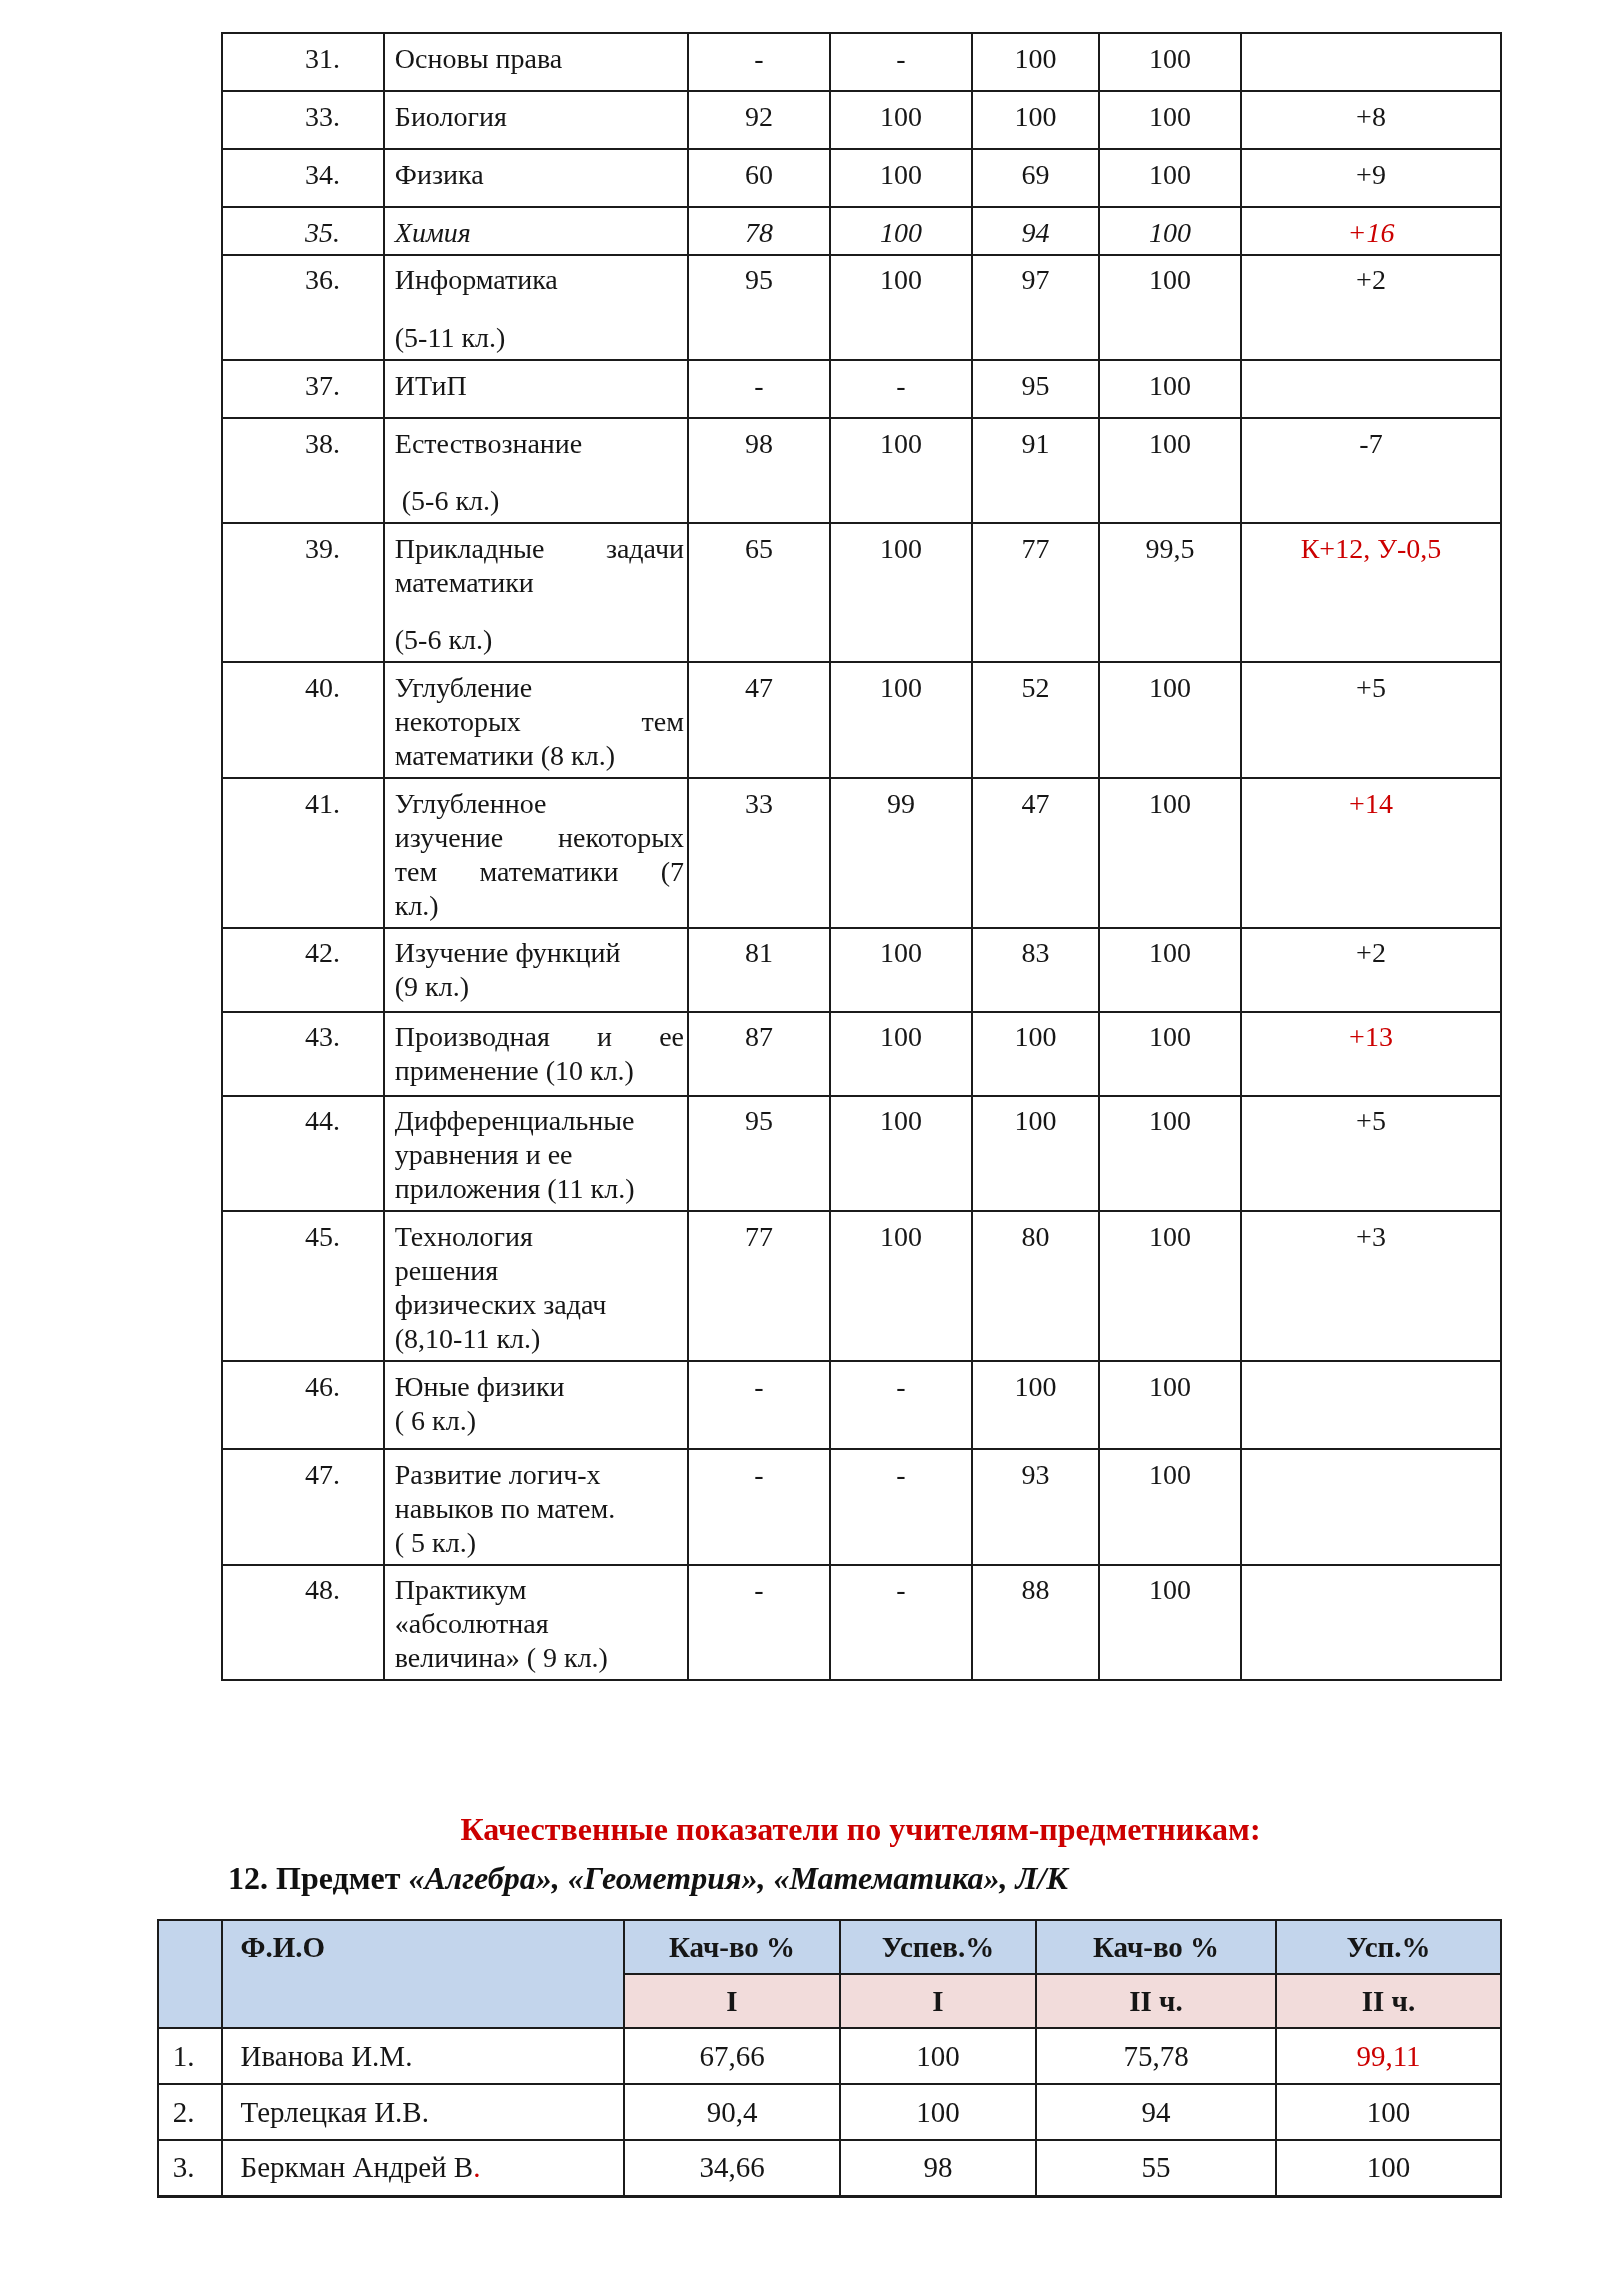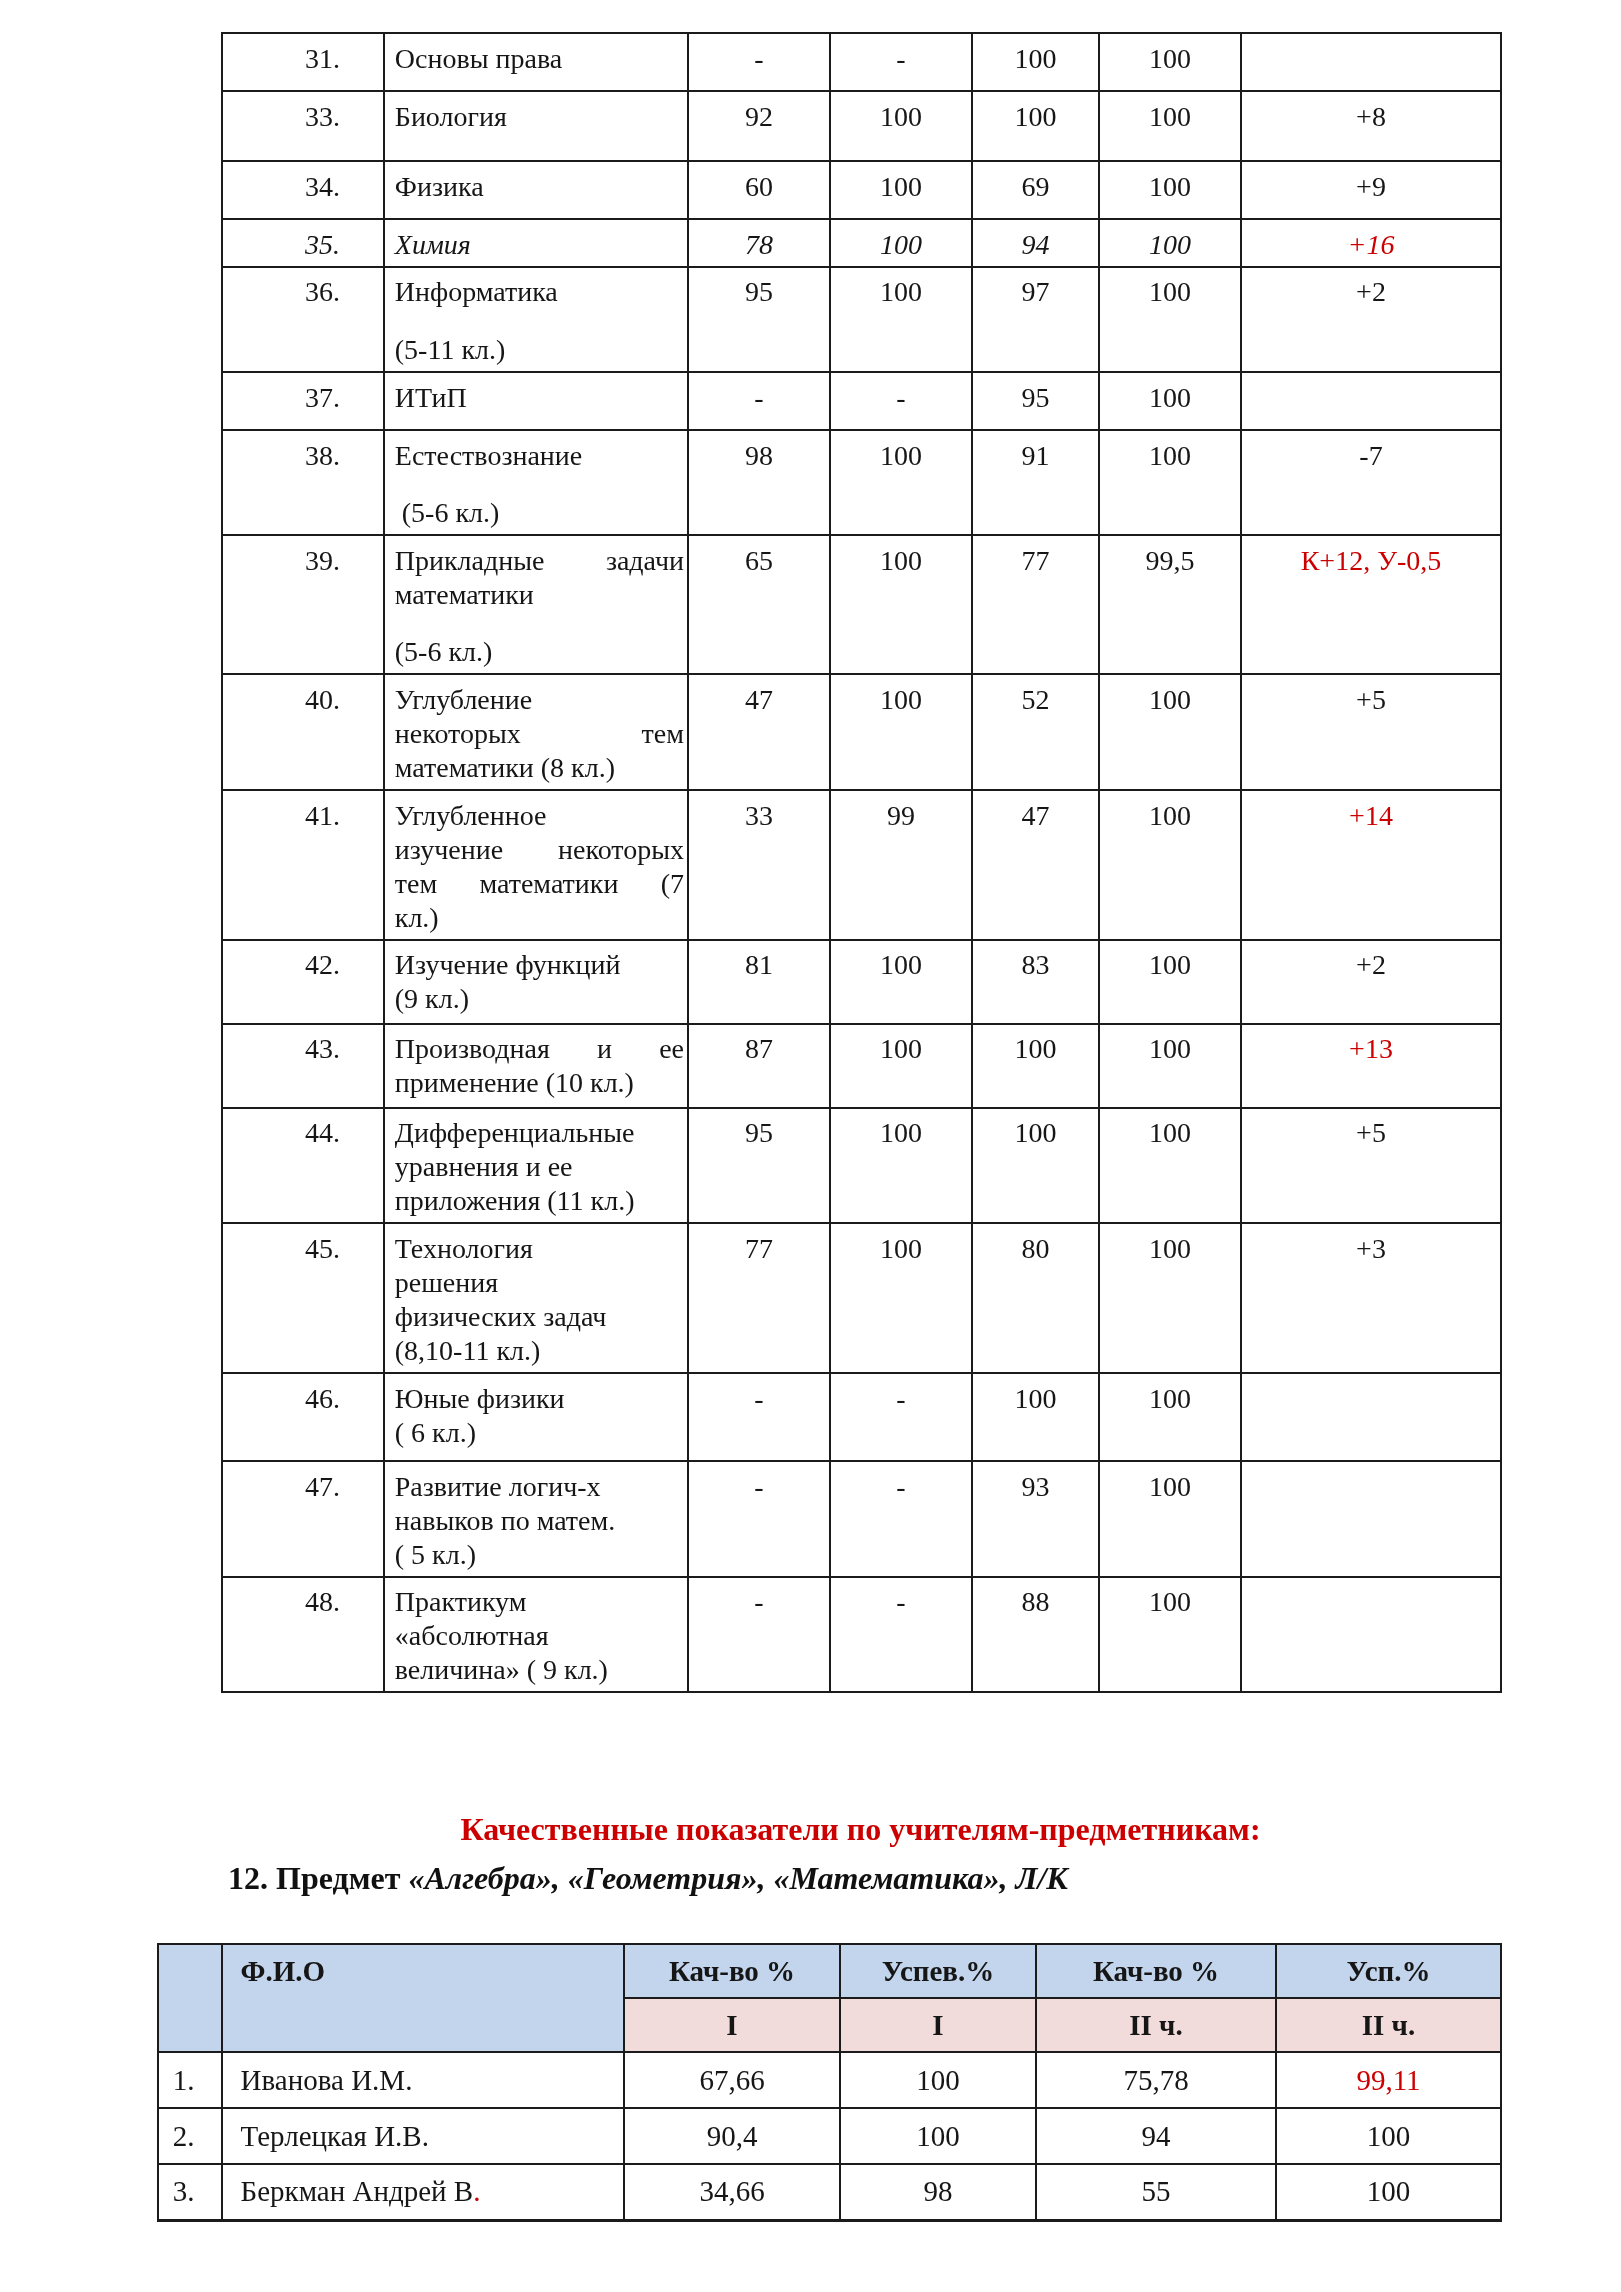--- a/index.html
+++ b/index.html
@@ -32,21 +32,21 @@
     position:absolute;left:221px;top:1811px;width:1279px;
     text-align:center;font-size:32px;font-weight:bold;color:#cc0000;
   }
   .sec-sub{
     position:absolute;left:228px;top:1860px;width:1372px;
     font-size:32px;font-weight:bold;color:#111;
   }
   .sec-sub em{font-style:italic;}
 
   
-  .t2wrap{position:absolute;left:157px;top:1919px;margin-top:24px;}
+  .t2wrap{position:absolute;left:157px;top:1919px;}
   .t2{width:1343px;border:2.9px solid #1b1b1b;border-bottom-width:3.9px;}
   .t2 td{
     border:2px solid #1b1b1b;font-size:29px;vertical-align:middle;
     padding:3.9px 5.9px;overflow:hidden;
   }
   .t2 .blue{background:#c3d5ec;}
   .t2 .pink{background:#f2dcdb;}
   .t2 .ch{text-align:center;font-weight:bold;}
   .t2 .fio{font-weight:bold;text-align:left;vertical-align:top;padding-top:9.8px;padding-left:17.6px;}
   .t2 td.n{text-align:left;padding-left:13.7px;}
@@ -76,21 +76,21 @@
               <div class="block">
                 <div class="line">Основы права</div>
               </div>
             </td>
             <td class="val">-</td>
             <td class="val">-</td>
             <td class="val">100</td>
             <td class="val">100</td>
             <td class="val"></td>
           </tr>
-          <tr style="height: 70px;">
+          <tr style="height: 58px;">
             <td class="num">33.</td>
             <td class="subj">
               <div class="block">
                 <div class="line">Биология</div>
               </div>
             </td>
             <td class="val">92</td>
             <td class="val">100</td>
             <td class="val">100</td>
             <td class="val">100</td>

